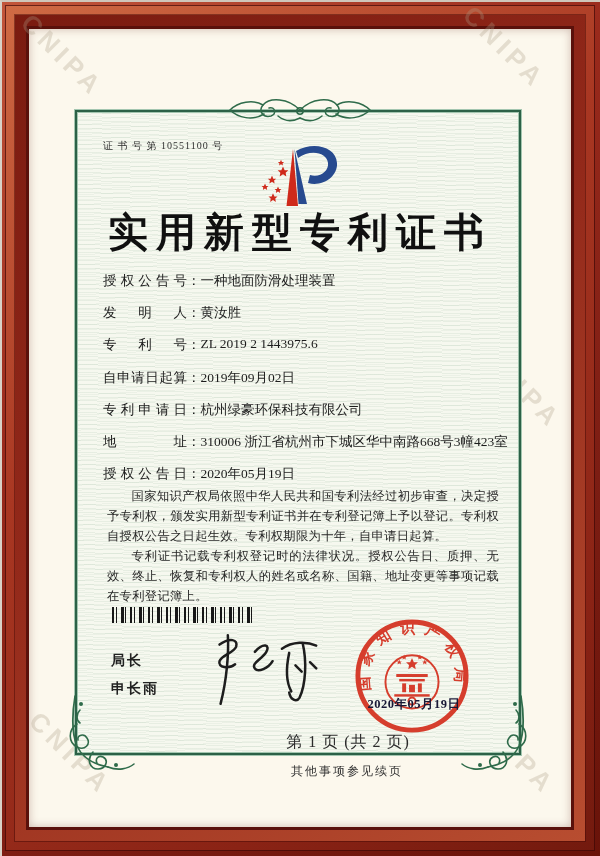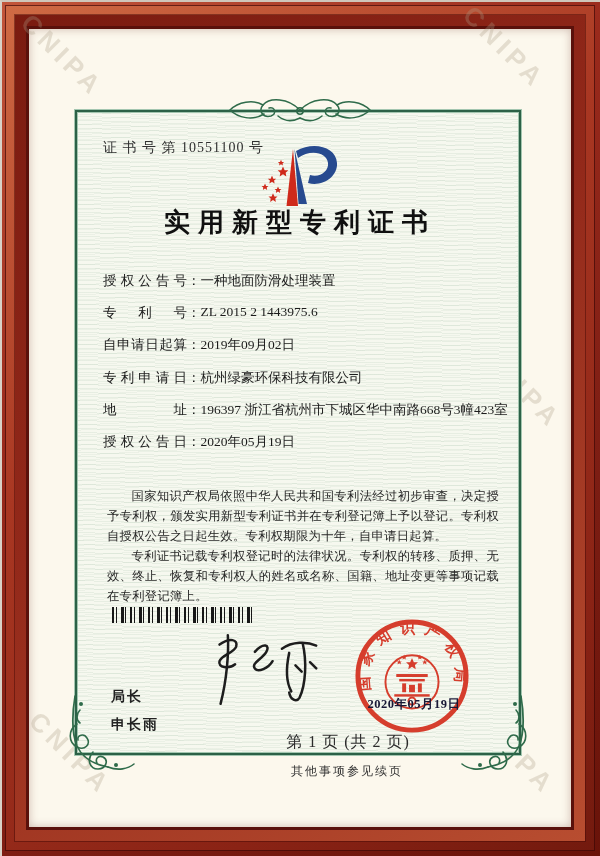--- a/index.html
+++ b/index.html
@@ -24,41 +24,41 @@
   .green-area{position:absolute;left:75px;top:110px;width:442px;height:641px;
       border:2px solid #2c6147;
       box-shadow:0 0 0 1px #a3c6b0, inset 0 0 0 1px #a3c6b0;
       background:
         repeating-linear-gradient(2deg, rgba(128,168,138,.13) 0 1px, rgba(0,0,0,0) 1px 4px),
         repeating-linear-gradient(-3deg, rgba(128,168,138,.09) 0 1px, rgba(0,0,0,0) 1px 5px),
         #f6f8ef;}
   .ornament{position:absolute;pointer-events:none;}
 
   
-  .cert-no{position:absolute;left:103px;top:139px;font-size:14px;color:#303030;letter-spacing:1px;}
+  .cert-no{position:absolute;left:103px;top:139px;font-size:10px;color:#303030;letter-spacing:1px;}
   .logo{position:absolute;left:252px;top:139px;width:96px;height:70px;}
-  .title{position:absolute;left:0;top:205px;width:100%;text-align:center;font-size:26px;
+  .title{position:absolute;left:0;top:205px;width:100%;text-align:center;font-size:40px;
          font-weight:bold;color:#101010;letter-spacing:8px;}
 
   .fields{position:absolute;left:103px;top:272px;width:404px;font-size:13.5px;color:#1c1c1c;font-weight:500;}
   .frow{position:relative;height:32.2px;white-space:nowrap;}
   .flabel{display:inline-block;width:84px;text-align:justify;text-align-last:justify;text-justify:inter-character;vertical-align:top;}
   .fcolon{display:inline-block;vertical-align:top;}
   .fvalue{display:inline-block;vertical-align:top;}
   .fpair2{position:absolute;left:204px;top:0;}
 
   .body-text{position:absolute;left:107px;top:486px;width:392px;font-size:12.3px;line-height:20px;
              color:#262626;text-align:justify;letter-spacing:.3px;}
   .body-text p{margin:0;text-indent:2em;}
 
   .barcode{position:absolute;left:112px;top:607px;width:142px;height:16px;background:
      repeating-linear-gradient(90deg,#181818 0 2px,rgba(0,0,0,0) 2px 4px,#181818 4px 5px,
        rgba(0,0,0,0) 5px 9px,#181818 9px 12px,rgba(0,0,0,0) 12px 13px,#181818 13px 14px,rgba(0,0,0,0) 14px 18px);}
 
-  .officer{position:absolute;left:111px;top:688px;font-family:"Liberation Sans","DejaVu Sans",sans-serif;
+  .officer{position:absolute;left:111px;top:652px;font-family:"Liberation Sans","DejaVu Sans",sans-serif;
            font-size:14px;font-weight:600;color:#222;letter-spacing:2px;}
   .officer div{margin-bottom:10px;}
   .signature{position:absolute;left:188px;top:630px;width:140px;height:78px;}
 
   .seal{position:absolute;left:353px;top:617px;width:118px;height:118px;opacity:.93;}
   .seal-date{position:absolute;left:352px;top:696px;width:124px;text-align:center;font-size:12.5px;
              font-weight:600;color:#181836;letter-spacing:.5px;z-index:6;}
 
   .page-no{position:absolute;left:0;top:732px;width:100%;text-align:center;font-size:16px;color:#2b2b2b;letter-spacing:1px;padding-left:48px;}
   .footer-note{position:absolute;left:0;top:763px;width:100%;text-align:center;font-size:12px;color:#333;letter-spacing:2px;margin-left:47px;}
@@ -144,39 +144,42 @@
     </g>
   </svg>
 
   <div class="title">实用新型专利证书</div>
 
   <div class="fields">
     <div class="frow">
       <span class="flabel">授权公告号</span><span class="fcolon">：</span><span class="fvalue">一种地面防滑处理装置</span>
     </div>
     <div class="frow">
-      <span class="flabel">专利号</span><span class="fcolon">：</span><span class="fvalue">ZL 2015 2 1443975.6</span>
+      <span class="flabel">发明人</span><span class="fcolon">：</span><span class="fvalue">黄汝胜</span>
+    </div>
+    <div class="frow">
+      <span class="flabel">专利号</span><span class="fcolon">：</span><span class="fvalue">ZL 2019 2 1443975.6</span>
     </div>
     <div class="frow">
       <span class="flabel">自申请日起算</span><span class="fcolon">：</span><span class="fvalue">2019年09月02日</span>
     </div>
     <div class="frow">
       <span class="flabel">专利申请日</span><span class="fcolon">：</span><span class="fvalue">杭州绿豪环保科技有限公司</span>
     </div>
     <div class="frow">
-      <span class="flabel">地址</span><span class="fcolon">：</span><span class="fvalue">196397 浙江省杭州市下城区华中南路668号3幢423室</span>
+      <span class="flabel">地址</span><span class="fcolon">：</span><span class="fvalue">310006 浙江省杭州市下城区华中南路668号3幢423室</span>
     </div>
     <div class="frow">
       <span class="flabel">授权公告日</span><span class="fcolon">：</span><span class="fvalue">2020年05月19日</span>
     </div>
   </div>
 
   <div class="body-text">
     <p>国家知识产权局依照中华人民共和国专利法经过初步审查，决定授予专利权，颁发实用新型专利证书并在专利登记簿上予以登记。专利权自授权公告之日起生效。专利权期限为十年，自申请日起算。</p>
-    <p>专利证书记载专利权登记时的法律状况。专利权的转移、质押、无效、终止、恢复和专利权人的姓名或名称、国籍、地址变更等事项记载在专利登记簿上。</p>
+    <p>专利证书记载专利权登记时的法律状况。授权公告日、质押、无效、终止、恢复和专利权人的姓名或名称、国籍、地址变更等事项记载在专利登记簿上。</p>
   </div>
 
   <div class="barcode"></div>
 
   <div class="officer">
     <div>局长</div>
     <div>申长雨</div>
   </div>
 
   <svg class="signature" viewBox="0 0 130 75">

